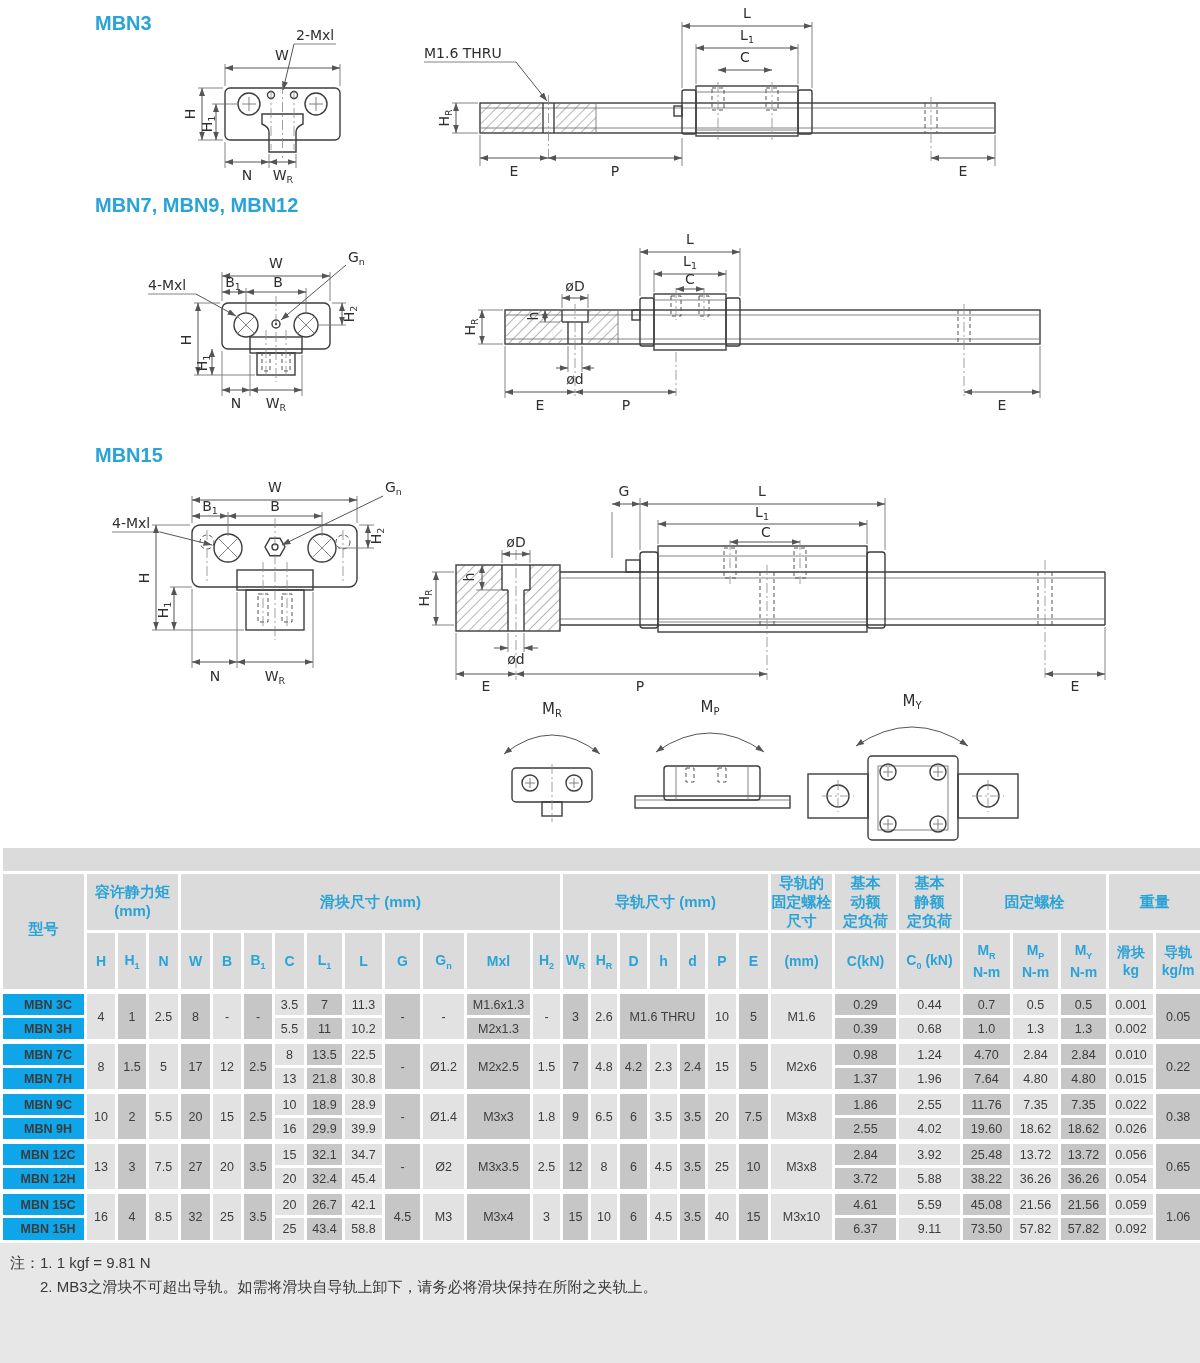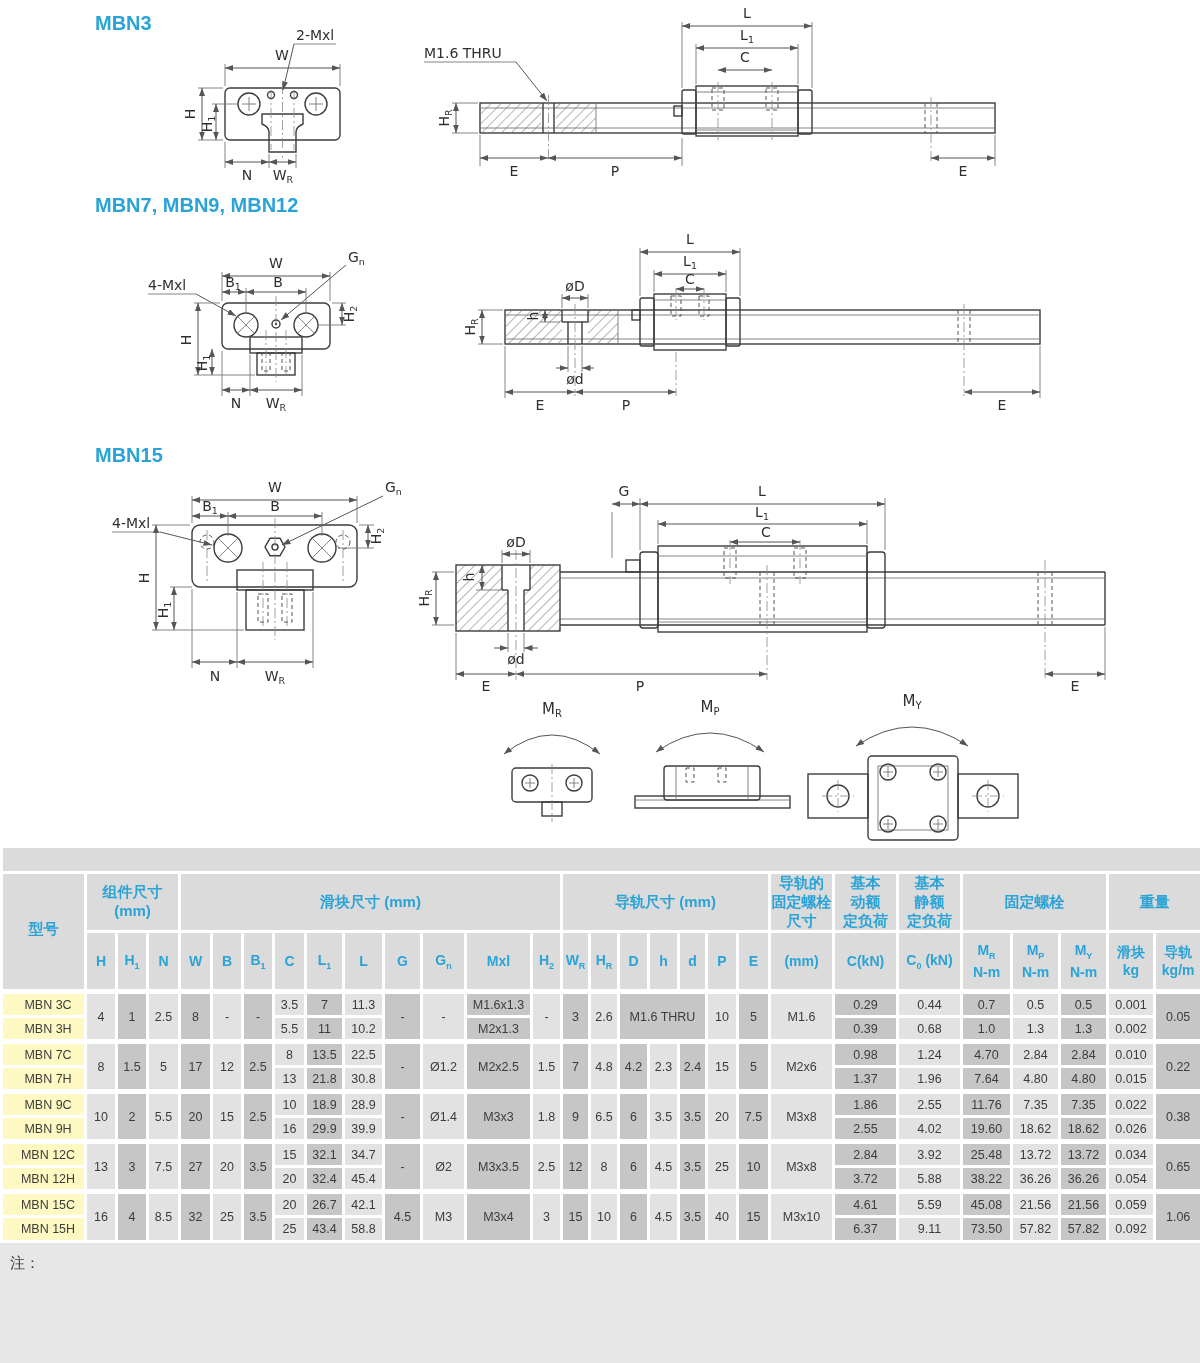--- a/index.html
+++ b/index.html
@@ -21,21 +21,21 @@
   table.spec td, table.spec th { border: 3px solid #fff; text-align: center; vertical-align: middle; overflow: hidden; }
   td.strip { background: #dbdbdb; height: 26px; border: none; border-bottom: 5px solid #fff; }
   tr.gh th { background: #dbdbdb; height: 54px; color: #2aa3d7; font-size: 15px; font-weight: bold; line-height: 1.25; }
   tr.sh th { background: #dbdbdb; height: 60px; color: #2aa3d7; font-size: 14px; font-weight: bold; line-height: 1.3; }
   th.model { font-size: 15px; font-family: Liberation Mono, monospace; }
   span.s { font-size: 9px; vertical-align: sub; }
   tr.dr td { height: 25px; font-size: 12.5px; color: #3c3c3c; }
   tr.gs td { border-top-width: 5px; }
   td.lt { background: #e2e2e2; }
   td.dk { background: #c6c6c6; }
-  td.mdl { background: #fef9c3; color: #2b2b2b; font-weight: normal; font-size: 12.5px; text-align: left; padding-left: 9px; }
+  td.mdl { background: #0ea5e9; color: #2b2b2b; font-weight: bold; font-size: 12.5px; text-align: left; padding-left: 9px; }
   .notes { padding: 8px 0 0 10px; font-size: 15px; color: #3a3a3a; display: flex; line-height: 1.55; }
   .notes .body2 { }
 </style>
 </head>
 <body>
 
 <svg class="drawings" width="1200" height="845" viewBox="0 0 1200 845">
   <defs>
     <pattern id="hat" patternUnits="userSpaceOnUse" width="7" height="7" patternTransform="rotate(45)">
       <line x1="0" y1="0" x2="0" y2="7" stroke="#777" stroke-width="1.1"></line>
@@ -470,21 +470,21 @@
         <col style="width:47px">
         <col style="width:47px">
 </colgroup>
 <tbody>
 <tr>
           <td class="strip" colspan="29"></td>
         </tr>
 <tr class="gh">
   <th class="model" rowspan="2">型号</th>
   <th colspan="3">
-            <div>组件尺寸</div>
+            <div>容许静力矩</div>
             <div>(mm)</div>
           </th>
   <th colspan="10">滑块尺寸 (mm)</th>
   <th colspan="7">导轨尺寸 (mm)</th>
   <th>
             <div>导轨的</div>
             <div>固定螺栓</div>
             <div>尺寸</div>
           </th>
   <th>
@@ -698,21 +698,21 @@
   <td class="lt" rowspan="2">4.5</td>
   <td class="dk" rowspan="2">3.5</td>
   <td class="lt" rowspan="2">25</td>
   <td class="dk" rowspan="2">10</td>
   <td class="lt" rowspan="2">M3x8</td>
   <td class="dk">2.84</td>
   <td class="lt">3.92</td>
   <td class="dk">25.48</td>
   <td class="lt">13.72</td>
   <td class="dk">13.72</td>
-  <td class="lt">0.034</td>
+  <td class="lt">0.056</td>
   <td class="dk" rowspan="2">0.65</td>
 </tr>
 <tr class="dr">
   <td class="mdl">MBN 12H</td>
   <td class="lt">20</td>
   <td class="dk">32.4</td>
   <td class="lt">45.4</td>
   <td class="dk">3.72</td>
   <td class="lt">5.88</td>
   <td class="dk">38.22</td>
@@ -762,14 +762,18 @@
   <td class="dk">73.50</td>
   <td class="lt">57.82</td>
   <td class="dk">57.82</td>
   <td class="lt">0.092</td>
 </tr>
 </tbody>
 </table>
 
 <div class="notes">
   <span>注：</span>
+  <div class="body2">
+    <div>1. 1 kgf = 9.81 N</div>
+    <div>2. MB3之滑块不可超出导轨。如需将滑块自导轨上卸下，请务必将滑块保持在所附之夹轨上。</div>
+  </div>
 </div>
 </div>
 
 </body></html>

